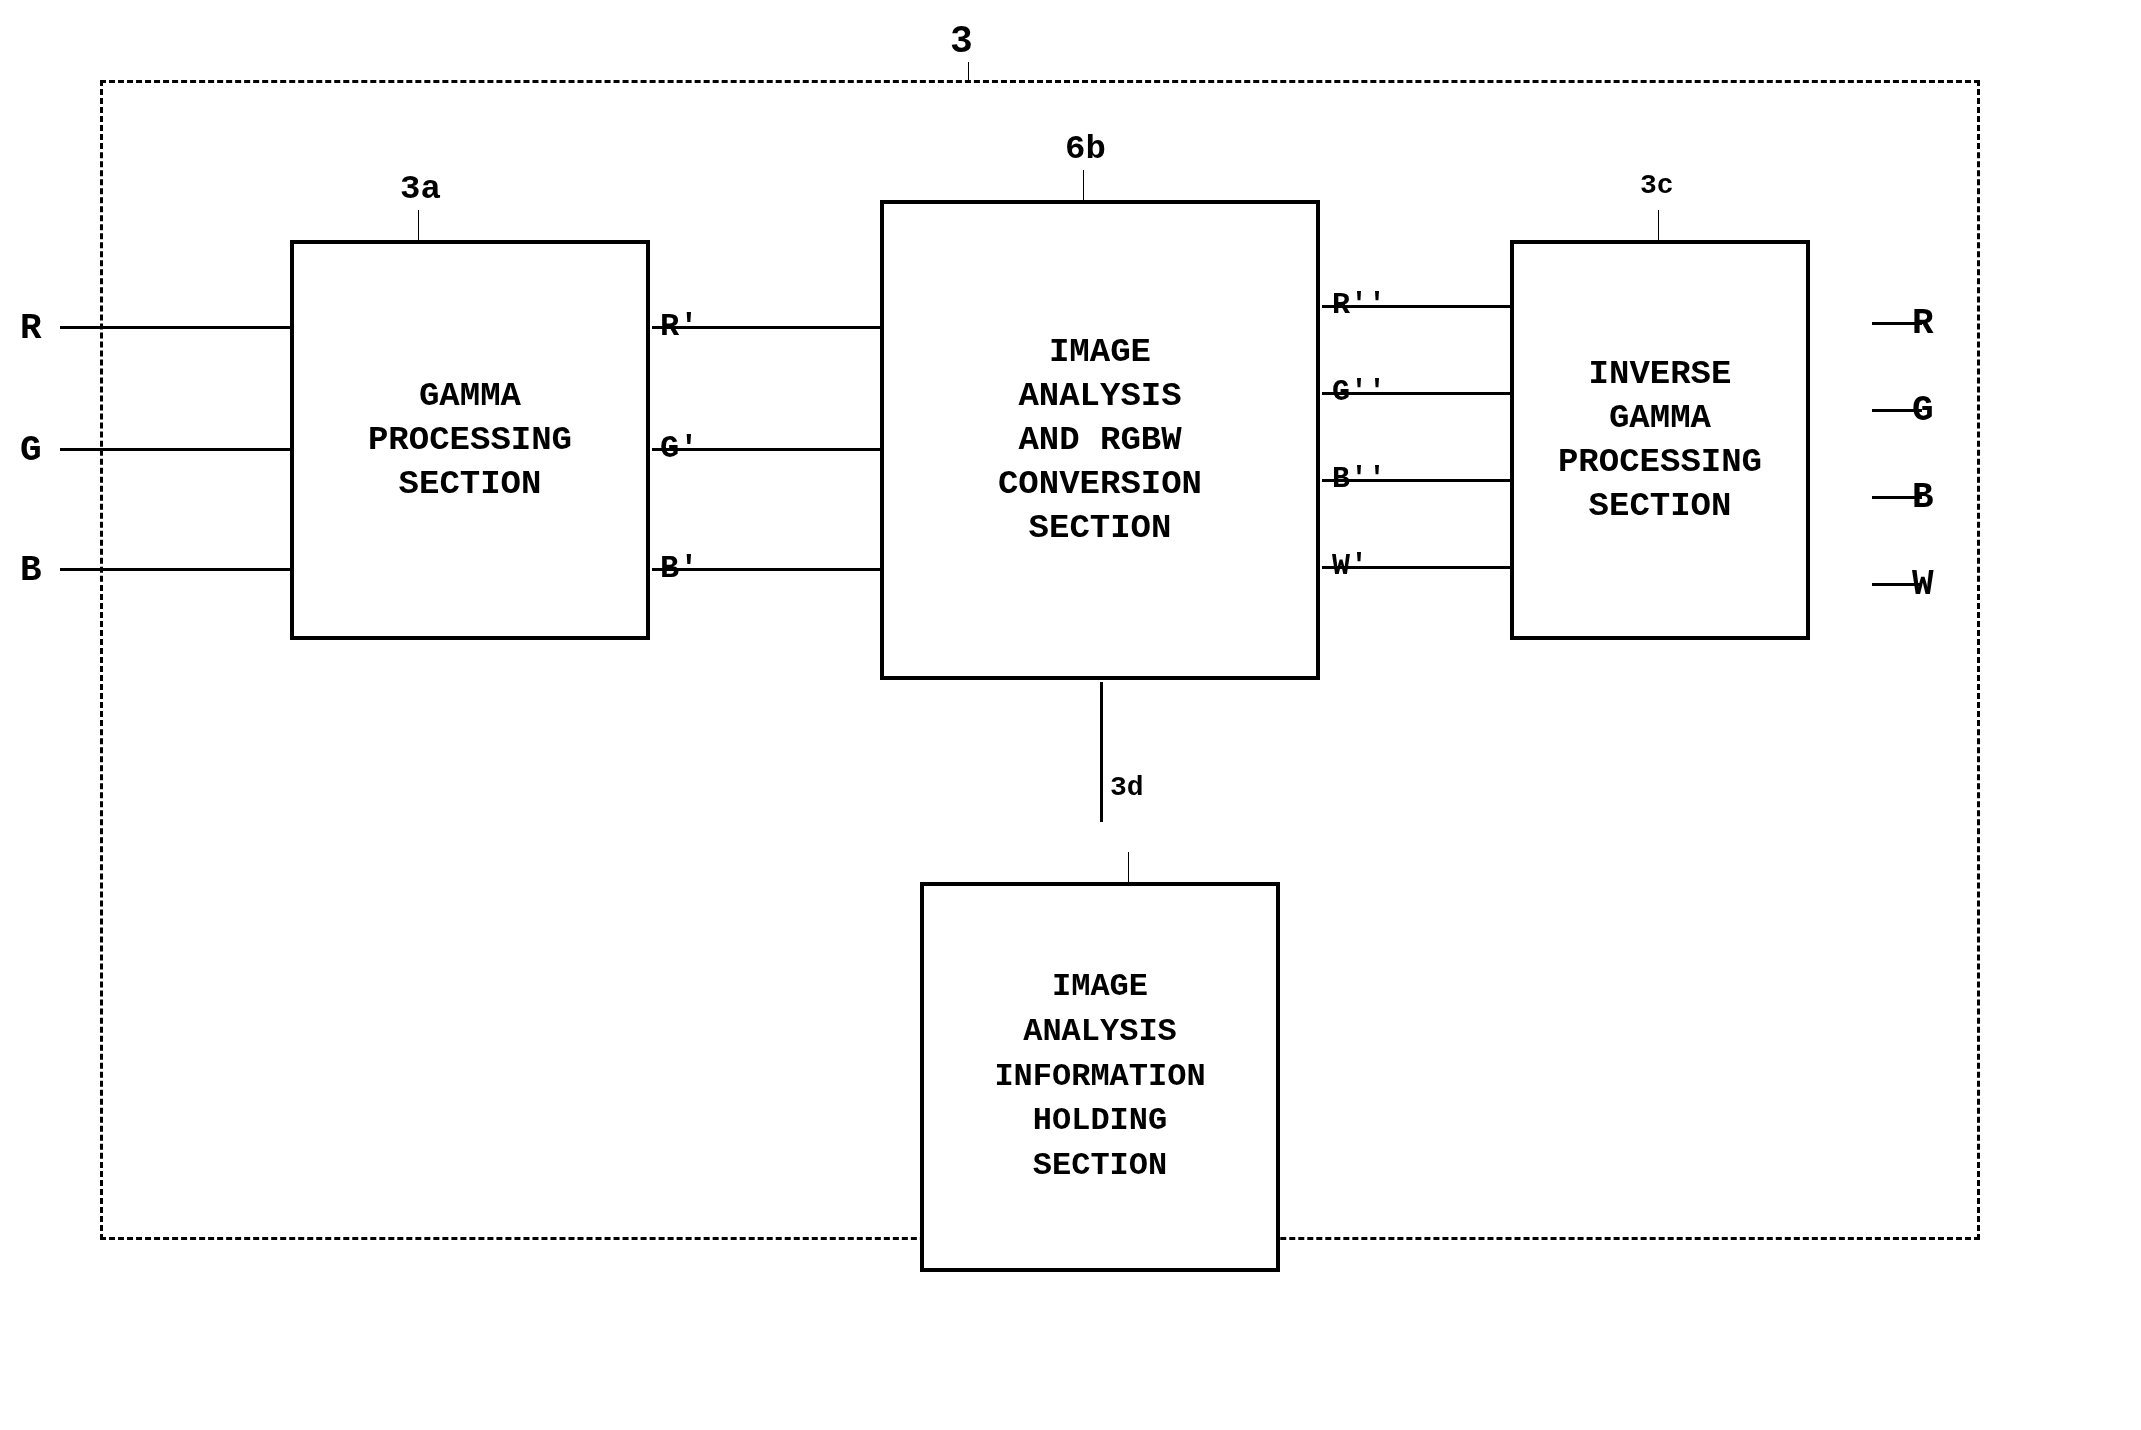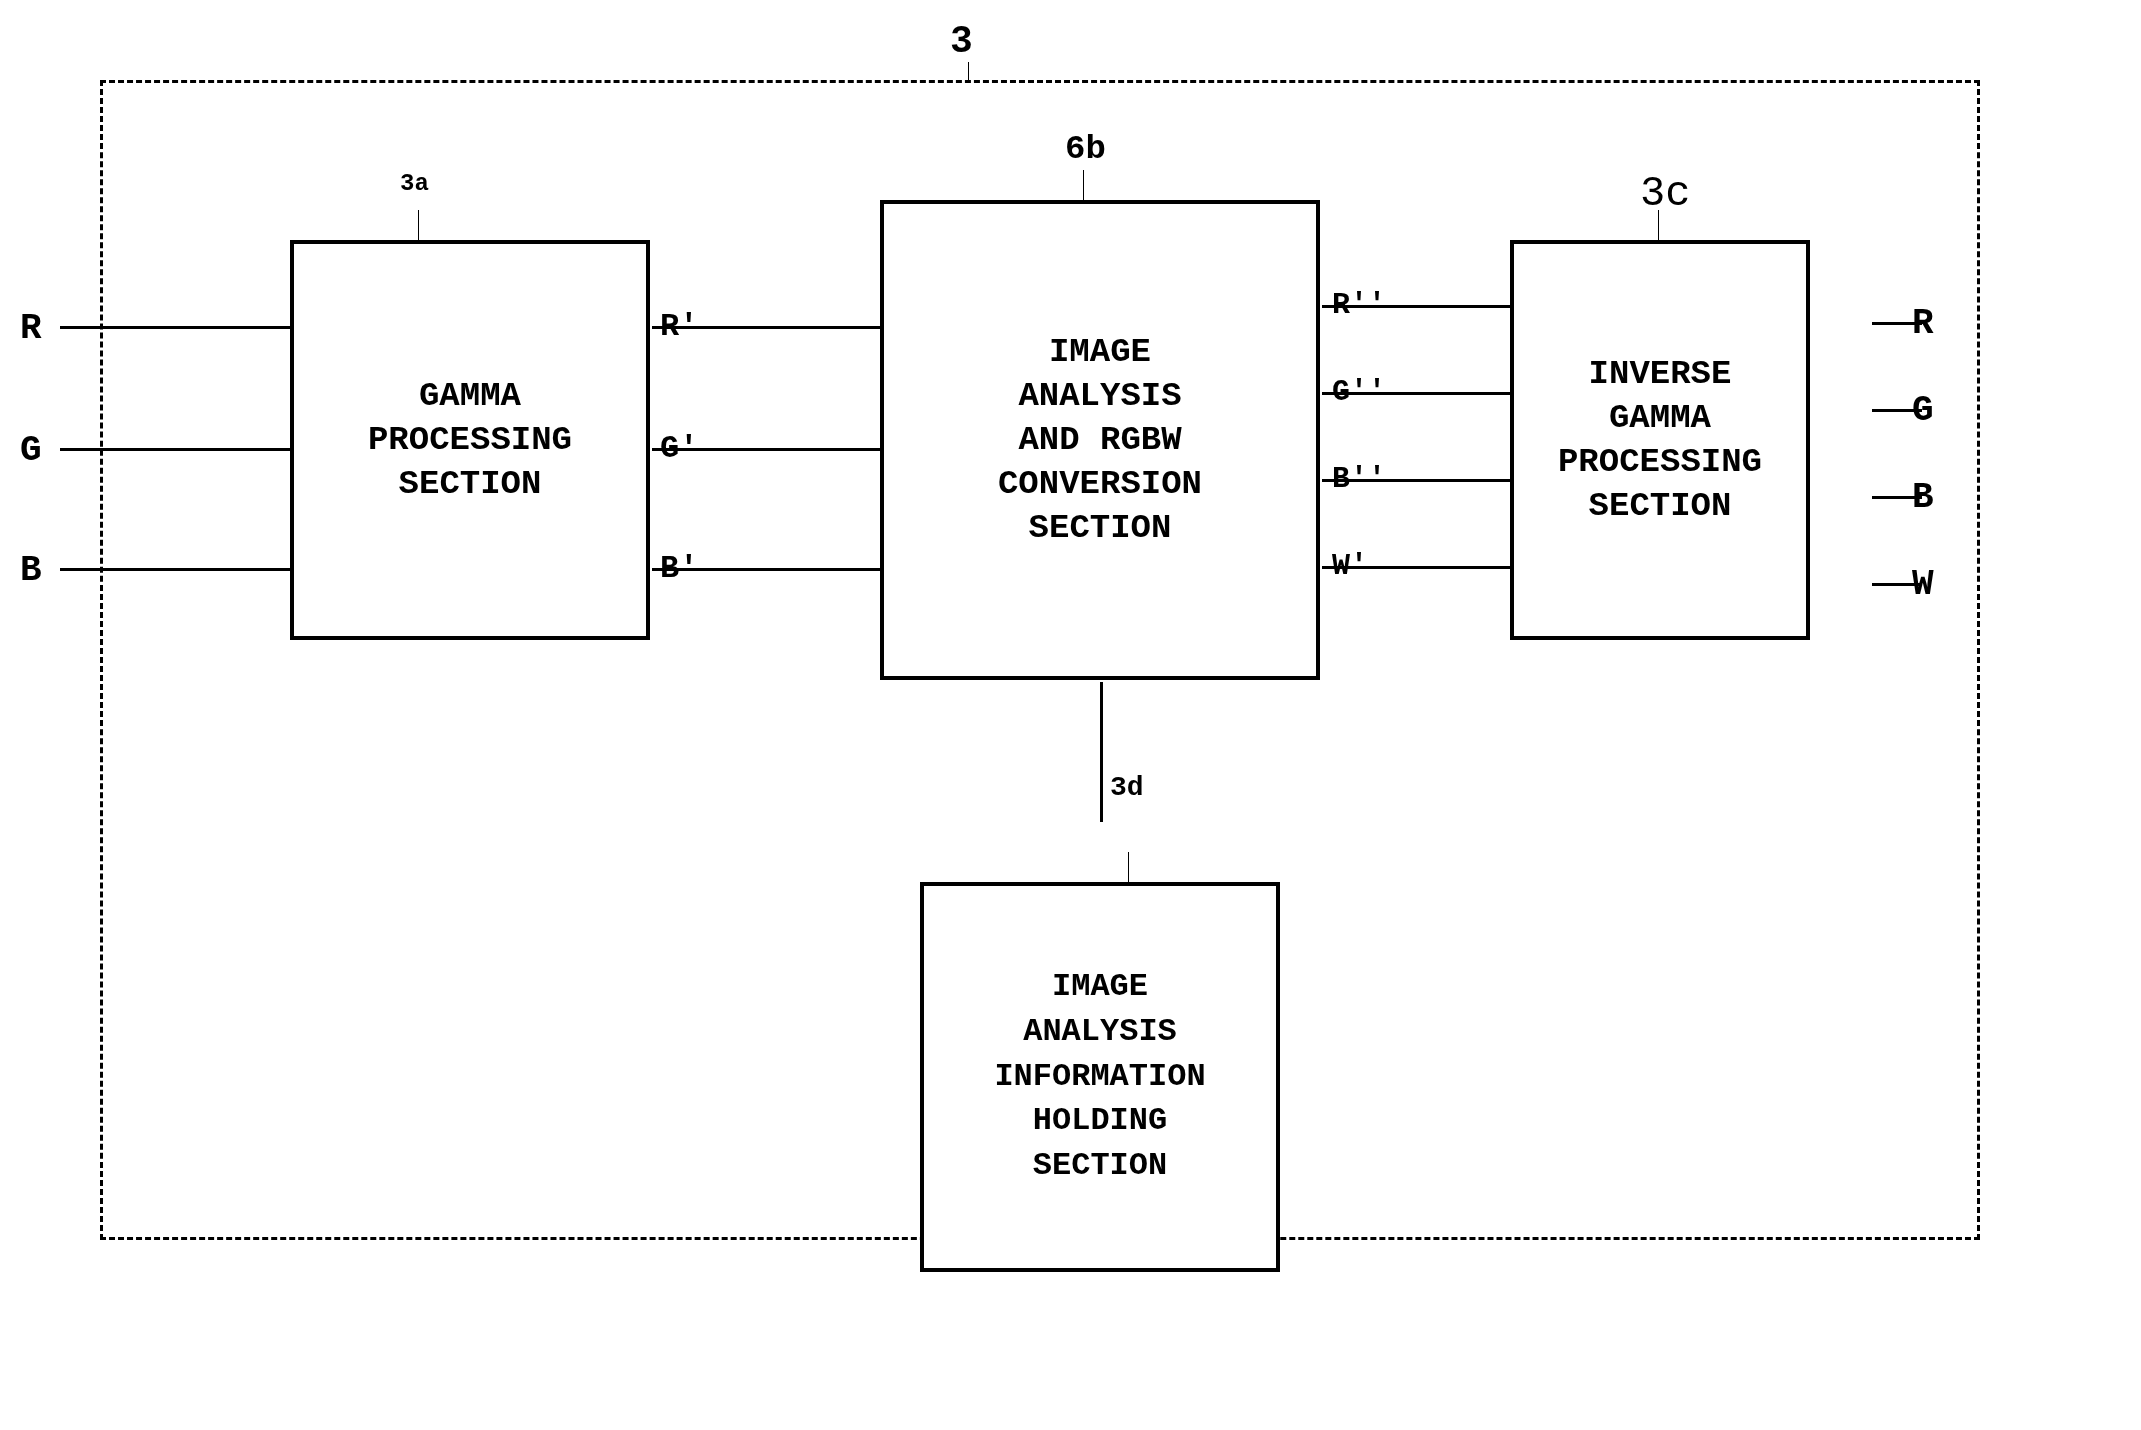--- a/index.html
+++ b/index.html
@@ -82,21 +82,21 @@
       font-weight: bold;
       font-family: 'Courier New', Courier, monospace;
       line-height: 1.3;
     }
 
     
     .label-3a {
       position: absolute;
       top: 170px;
       left: 400px;
-      font-size: 24px;
+      font-size: 34px;
       font-weight: bold;
       font-family: 'Courier New', Courier, monospace;
     }
     .label-3a-line {
       position: absolute;
       top: 210px;
       left: 418px;
       width: 1px;
       height: 32px;
       background: #000;
@@ -182,22 +182,22 @@
       font-weight: bold;
       font-family: 'Courier New', Courier, monospace;
       line-height: 1.3;
     }
 
     
     .label-3c {
       position: absolute;
       top: 170px;
       left: 1640px;
-      font-size: 42px;
-      font-weight: normal;
+      font-size: 28px;
+      font-weight: bold;
       font-family: 'Courier New', Courier, monospace;
     }
     .label-3c-line {
       position: absolute;
       top: 210px;
       left: 1658px;
       width: 1px;
       height: 32px;
       background: #000;
     }

